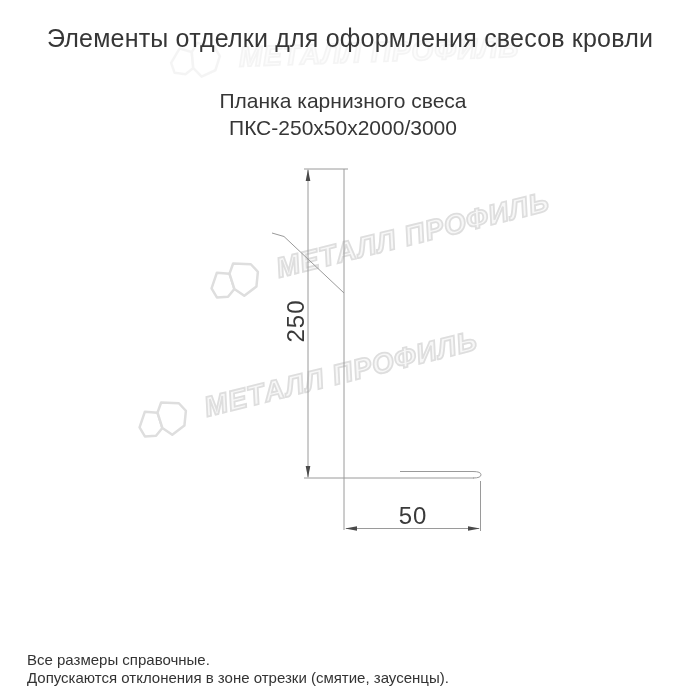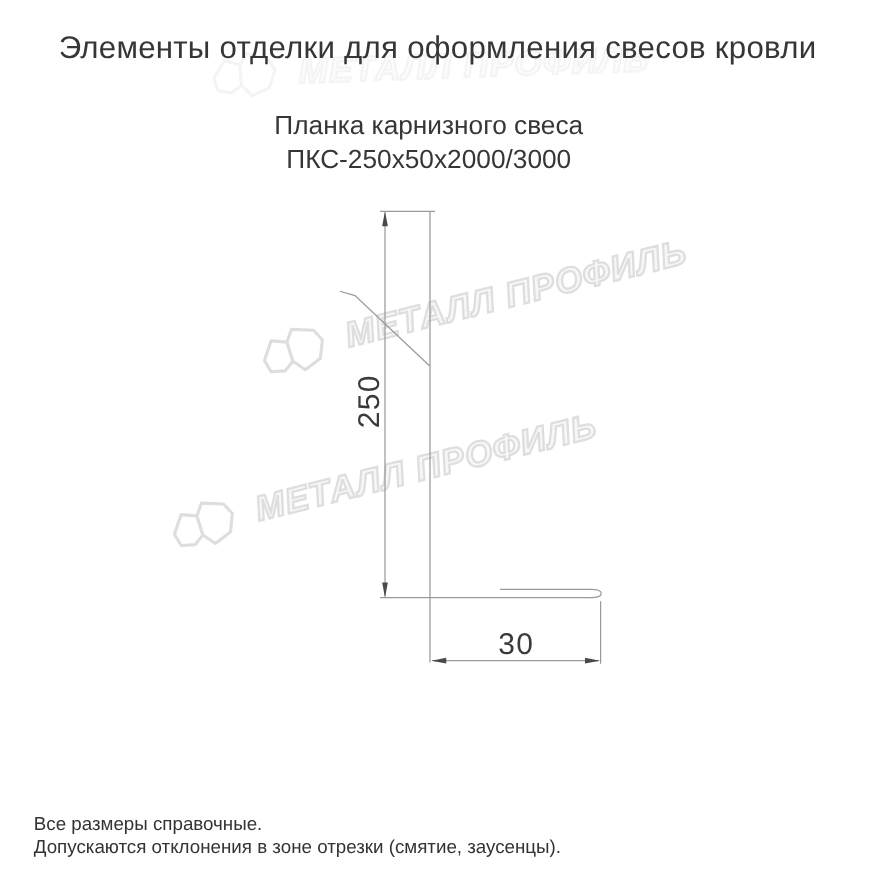--- a/index.html
+++ b/index.html
@@ -112,18 +112,18 @@
     </g>
     <g fill="#4a4a4a" stroke="none">
       <polygon points="308,169 305.7,181 310.3,181"></polygon>
       <polygon points="308,478 305.7,466 310.3,466"></polygon>
       <polygon points="345,528.5 357,526.2 357,530.8"></polygon>
       <polygon points="480,528.5 468,526.2 468,530.8"></polygon>
     </g>
   </svg>
 
   <div class="dim-text dim-250">250</div>
-  <div class="dim-text dim-50">30</div>
+  <div class="dim-text dim-50">50</div>
 
   <div class="footnote fn1">Все размеры справочные.</div>
   <div class="footnote fn2">Допускаются отклонения в зоне отрезки (смятие, заусенцы).</div>
 
 </div>
 
 </body></html>

